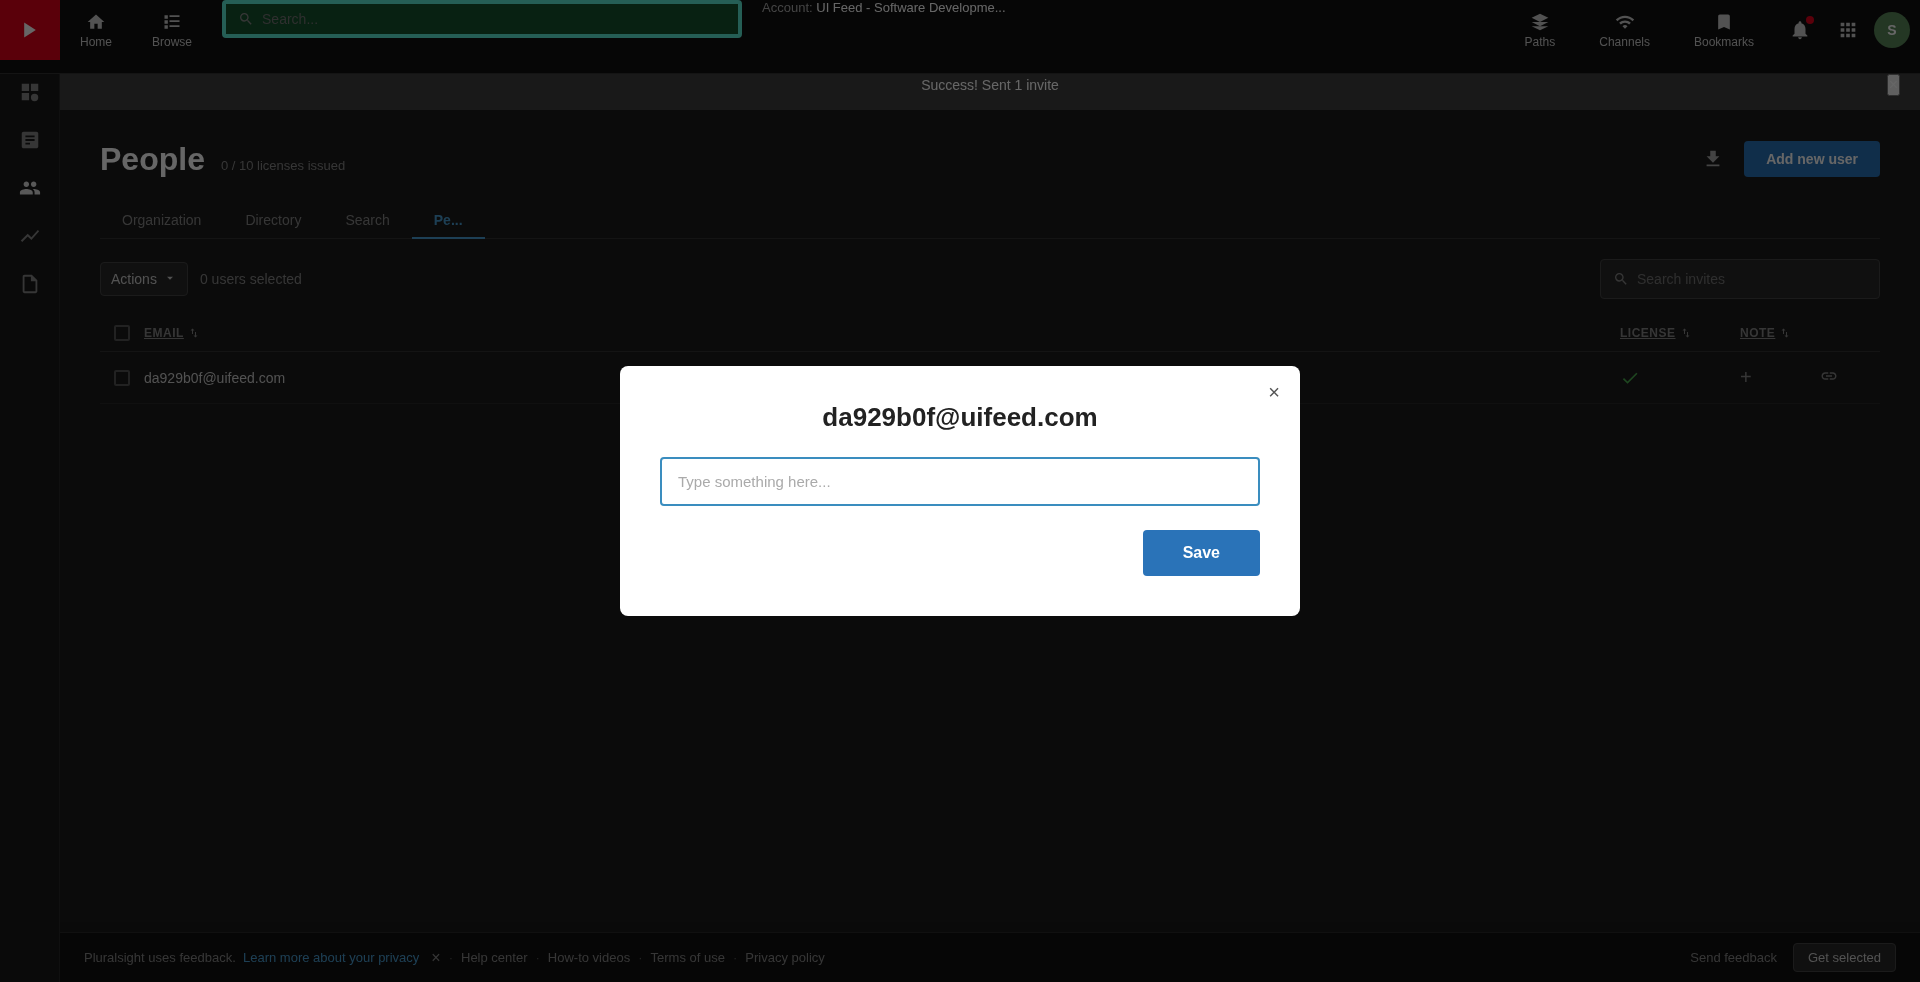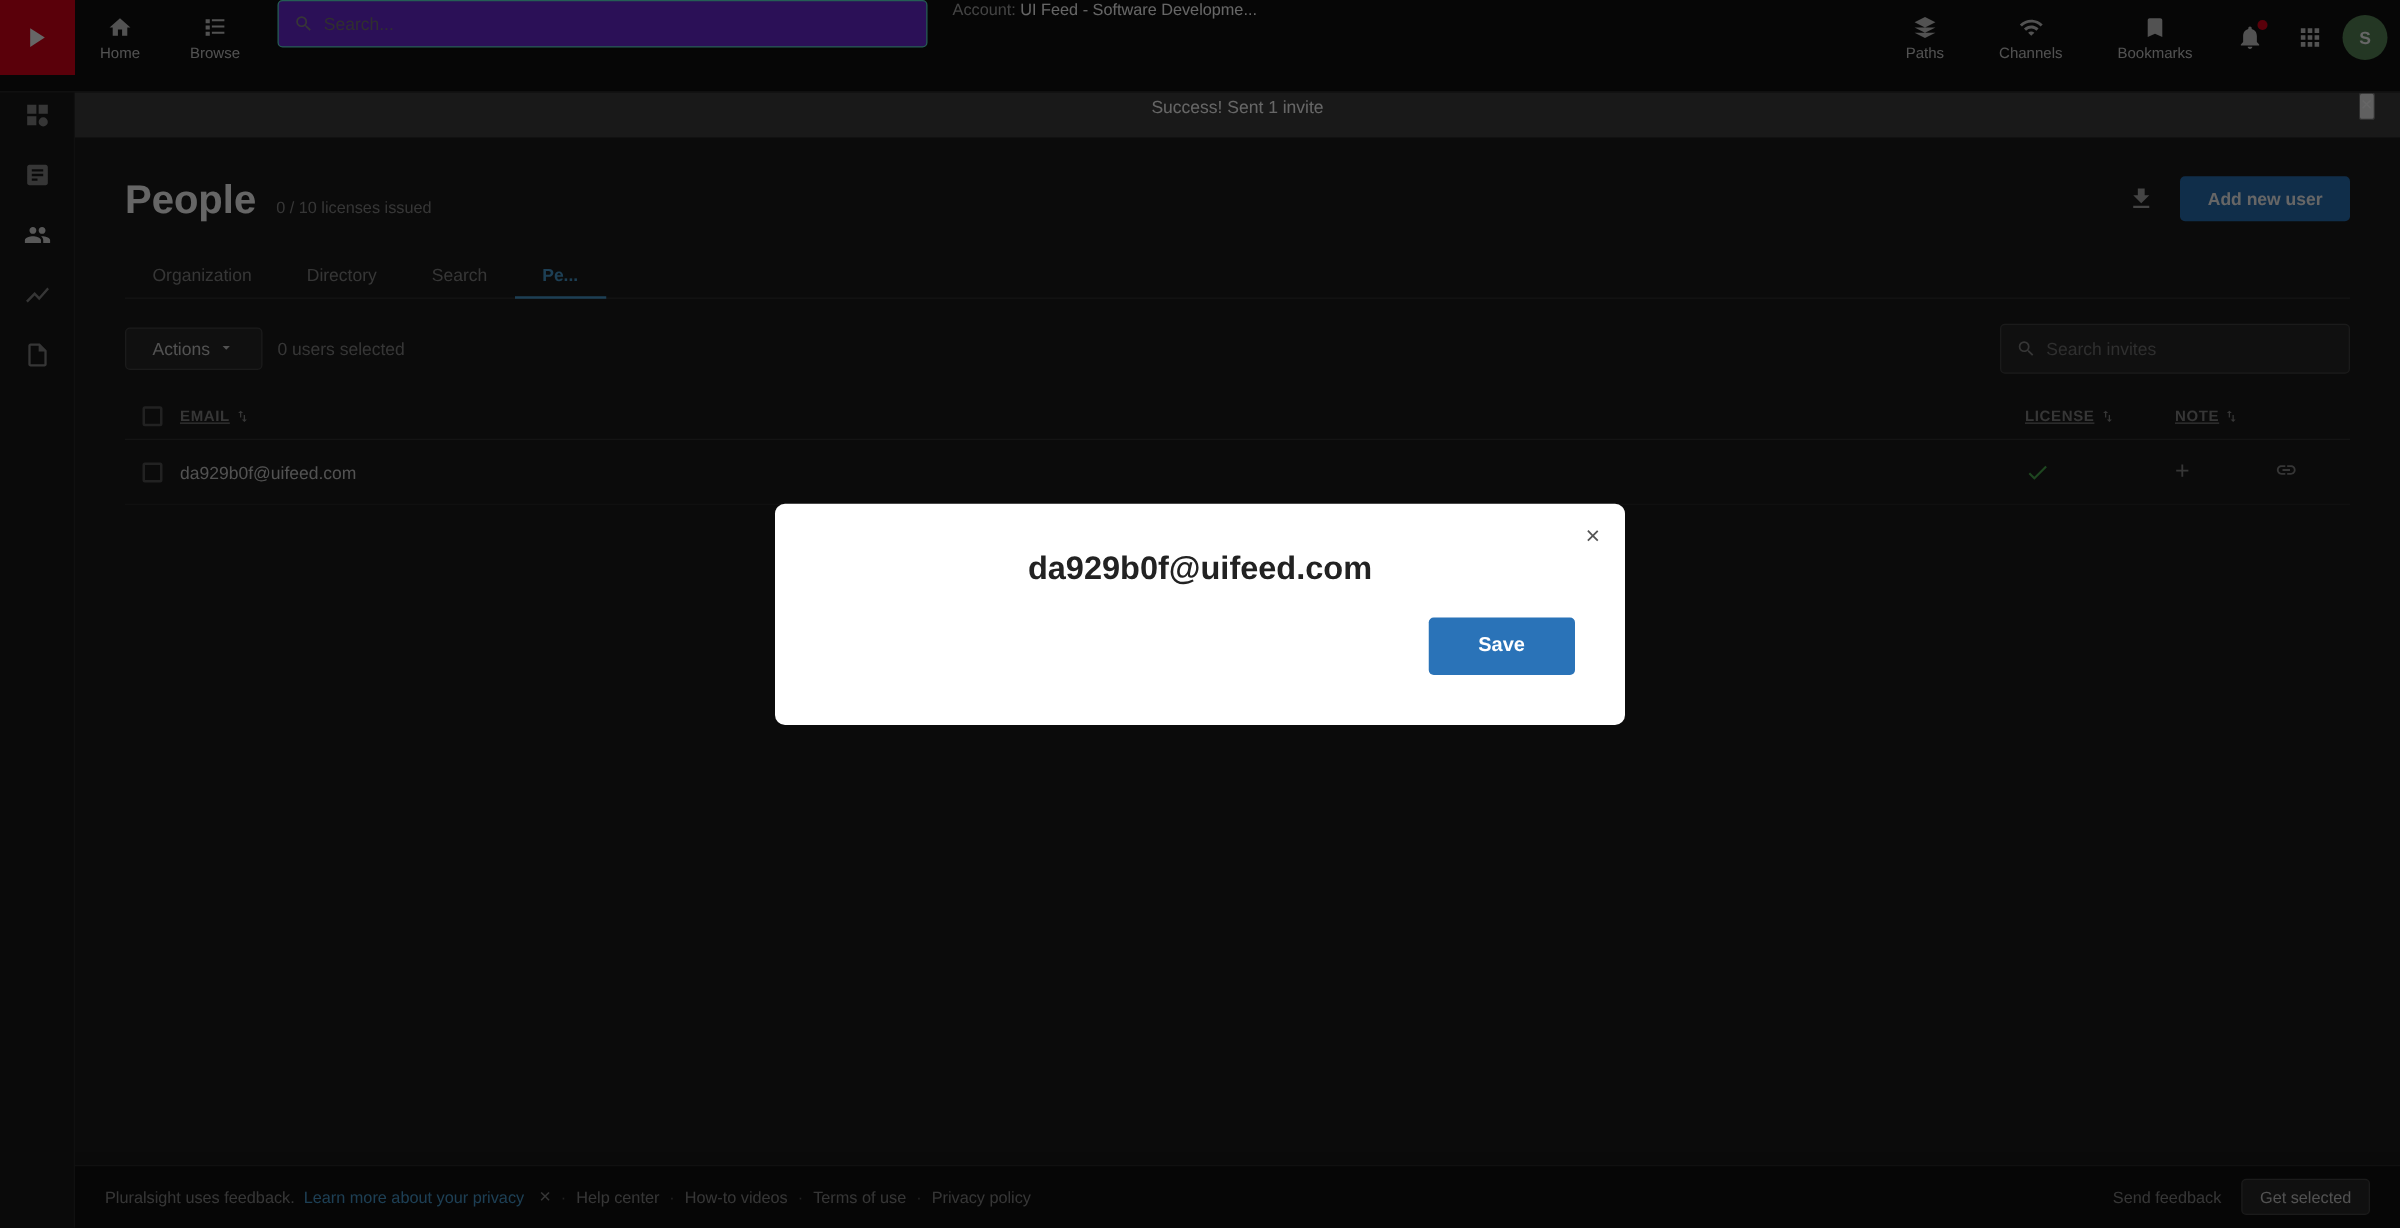--- a/index.html
+++ b/index.html
@@ -43,22 +43,22 @@
       font-size: 12px;
       height: 60px;
       justify-content: center;
       gap: 3px;
     }
     .nav-item svg { width: 20px; height: 20px; fill: currentColor; }
     .search-bar {
       flex: 1;
       max-width: 520px;
       margin: 0 10px;
-      background: #6d28d9;
-      border: 1px solid #5eead4;
+      background: #14532d;
+      border: 4px solid #5eead4;
       border-radius: 4px;
       display: flex;
       align-items: center;
       padding: 0 12px;
       height: 38px;
     }
     .search-bar svg { width: 16px; height: 16px; fill: #888; margin-right: 8px; }
     .search-bar input {
       background: transparent;
       border: none;
@@ -252,21 +252,21 @@
       justify-content: space-between;
       margin-bottom: 16px;
     }
     .toolbar-left { display: flex; align-items: center; gap: 12px; }
     .actions-btn {
       display: flex;
       gap: 6px;
       background: #2a2a2a;
       border: 1px solid #444;
       color: #ccc;
-      padding: 8px 21px;
+      padding: 8px 10px;
       border-radius: 4px;
       cursor: pointer;
       font-size: 14px;
     }
     .actions-btn svg { width: 14px; height: 14px; fill: currentColor; }
     .selected-count { color: #888; font-size: 14px; }
     .search-invites {
       display: flex;
       align-items: center;
       background: #2a2a2a;
@@ -631,20 +631,21 @@
           </svg>
       </div>
     </div>
   </div>
 </main>
 
 <div class="modal-overlay">
   <div class="modal">
     <button class="modal-close">×</button>
     <h2 class="modal-title">da929b0f@uifeed.com</h2>
+    <input class="modal-input" type="text" placeholder="Type something here..." style="">
     <div class="modal-footer">
       <button class="save-btn">Save</button>
     </div>
   </div>
 </div>
 
 <footer class="footer">
   <span class="cookie-notice">
     <span>Pluralsight uses feedback.</span>
     &nbsp;<a href="#">Learn more about your privacy</a>

